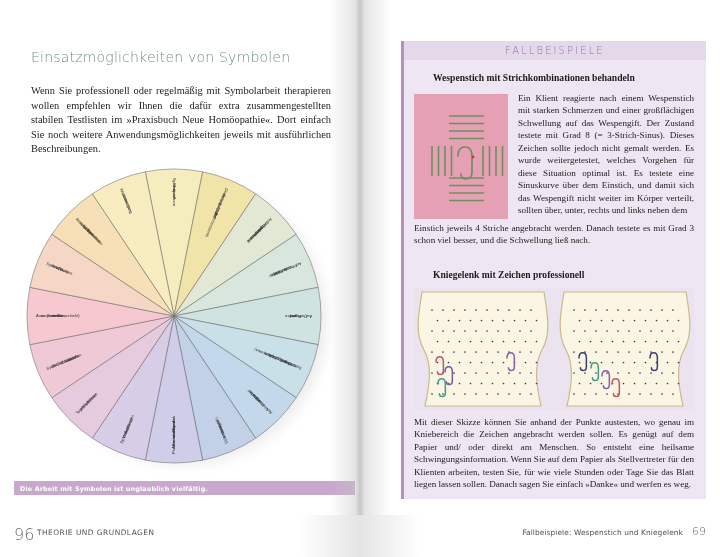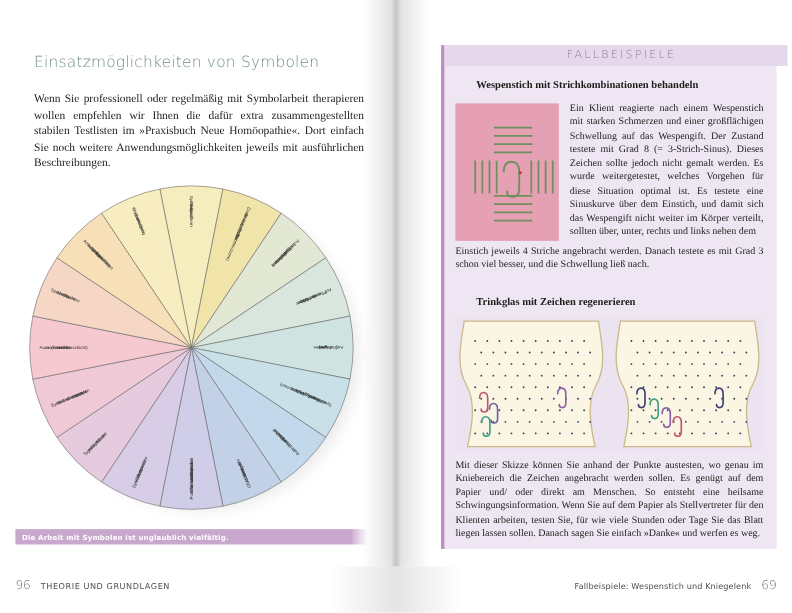--- a/index.html
+++ b/index.html
@@ -65,54 +65,54 @@
   .wheel-shadow{
     position:absolute;left:22px;top:12px;width:296px;height:296px;border-radius:50%;
     background:radial-gradient(circle,rgba(120,120,120,.30) 55%,rgba(255,255,255,0) 72%);
     filter:blur(4px);
   }
   svg.wheel{position:absolute;left:10px;top:4px;}
 
   .caption-bar{
     position:absolute;left:14px;top:481px;width:306px;height:14px;
     background:#c9a8ce;
+    padding-left:35px;
   }
   .caption-bar span{
     font-family:"DejaVu Sans", sans-serif;
     font-size:6.4px;font-weight:bold;color:#ffffff;
     position:absolute;left:6px;top:3.5px;letter-spacing:.15px;
   }
   .caption-bar:after{
     content:"";position:absolute;left:306px;top:0;width:14px;height:14px;
     background:linear-gradient(to right,rgba(201,168,206,.9),rgba(255,255,255,0));
   }
 
   
   .footer{
     position:absolute;bottom:0;left:0;width:720px;height:42px;z-index:50;
     font-family:"DejaVu Sans", sans-serif;
   }
-  .fl-num{position:absolute;left:14px;top:10px;font-size:11px;color:#6a6a6a;font-weight:300;}
+  .fl-num{position:absolute;left:14px;top:10px;font-size:16px;color:#6a6a6a;font-weight:300;}
   .fl-txt{position:absolute;left:37px;top:13px;font-size:7.4px;color:#4f4f4f;letter-spacing:.5px;}
   .fr-txt{position:absolute;right:37px;top:13px;font-size:7.4px;color:#4f4f4f;letter-spacing:.1px;}
   .fr-num{position:absolute;right:14px;top:10px;font-size:11px;color:#6a6a6a;font-weight:300;}
 
   
   .rp-panel{
     position:absolute;left:401px;top:41px;width:305px;height:458px;
     background:#eee6f2;
   }
   .rp-accent{
     position:absolute;left:401px;top:41px;width:3px;height:458px;
     background:#b98ec4;
   }
   .rp-header{
     position:absolute;left:404px;top:41px;width:302px;height:19px;
     background:#e4d8ea;
-    padding-left:10px;
   }
   .rp-header span{
     display:block;text-align:center;line-height:19px;
     font-family:"DejaVu Sans", sans-serif;font-weight:300;
     font-size:10px;color:#927c9c;letter-spacing:2.1px;
   }
   .rp-h2{
     position:absolute;font-family:Liberation Serif, serif;
     font-weight:bold;font-size:9.6px;color:#1d1d1b;margin-left:19px;
   }
@@ -302,21 +302,21 @@
         <line x1="88.5" y1="52" x2="88.5" y2="82" stroke="#6f8f5f" stroke-width="1.6"></line>
         <path d="M44 62 q0 -9 7 -9 q7 0 7 9 l0 16 q0 7 -6 7 q-5 0 -5 -5" fill="none" stroke="#6f8f5f" stroke-width="1.7" stroke-linecap="round"></path>
         <circle cx="59" cy="63" r="1.4" fill="#c0392b"></circle>
       </g>
   </svg>
 </div>
 
 <div class="rp-body" style="left:518px;top:92px;width:176px;">Ein Klient reagierte nach einem Wespenstich mit starken Schmerzen und einer großflächigen Schwellung auf das Wespengift. Der Zustand testete mit Grad 8 (= 3-Strich-Sinus). Dieses Zeichen sollte jedoch nicht gemalt werden. Es wurde weitergetestet, welches Vorgehen für diese Situation optimal ist. Es testete eine Sinuskurve über dem Einstich, und damit sich das Wespengift nicht weiter im Körper verteilt, sollten über, unter, rechts und links neben dem</div>
 <div class="rp-body" style="left:414px;top:222px;width:280px;font-family:Liberation Serif, serif;">Einstich jeweils 4 Striche angebracht werden. Danach testete es mit Grad 3 schon viel besser, und die Schwellung ließ nach.</div>
 
-<div class="rp-h2" style="left:414px;top:269px;width:280px;">Trinkglas mit Zeichen regenerieren</div>
+<div class="rp-h2" style="left:414px;top:269px;width:280px;">Kniegelenk mit Zeichen professionell</div>
 
 <div class="fig-knee">
   <svg width="280" height="122" viewBox="0 0 280 122">
     <g id="knee-g">
         <path d="M 8 4 C 4 28, 1 46, 10 62 C 19 78, 15 100, 11 118 L 127 118 C 123 100, 119 78, 128 62 C 137 46, 134 28, 130 4 Z" fill="#fbf6e4" stroke="#cbb98a" stroke-width="1.2"></path>
         <path d="M 150 4 C 146 28, 143 46, 152 62 C 161 78, 157 100, 153 118 L 269 118 C 265 100, 261 78, 270 62 C 279 46, 276 28, 272 4 Z" fill="#fbf6e4" stroke="#cbb98a" stroke-width="1.2"></path>
         <circle cx="18" cy="22" r="0.85" fill="#3a3a5c"></circle>
         <circle cx="29" cy="22" r="0.85" fill="#3a3a5c"></circle>
         <circle cx="40" cy="22" r="0.85" fill="#3a3a5c"></circle>
         <circle cx="51" cy="22" r="0.85" fill="#3a3a5c"></circle>

